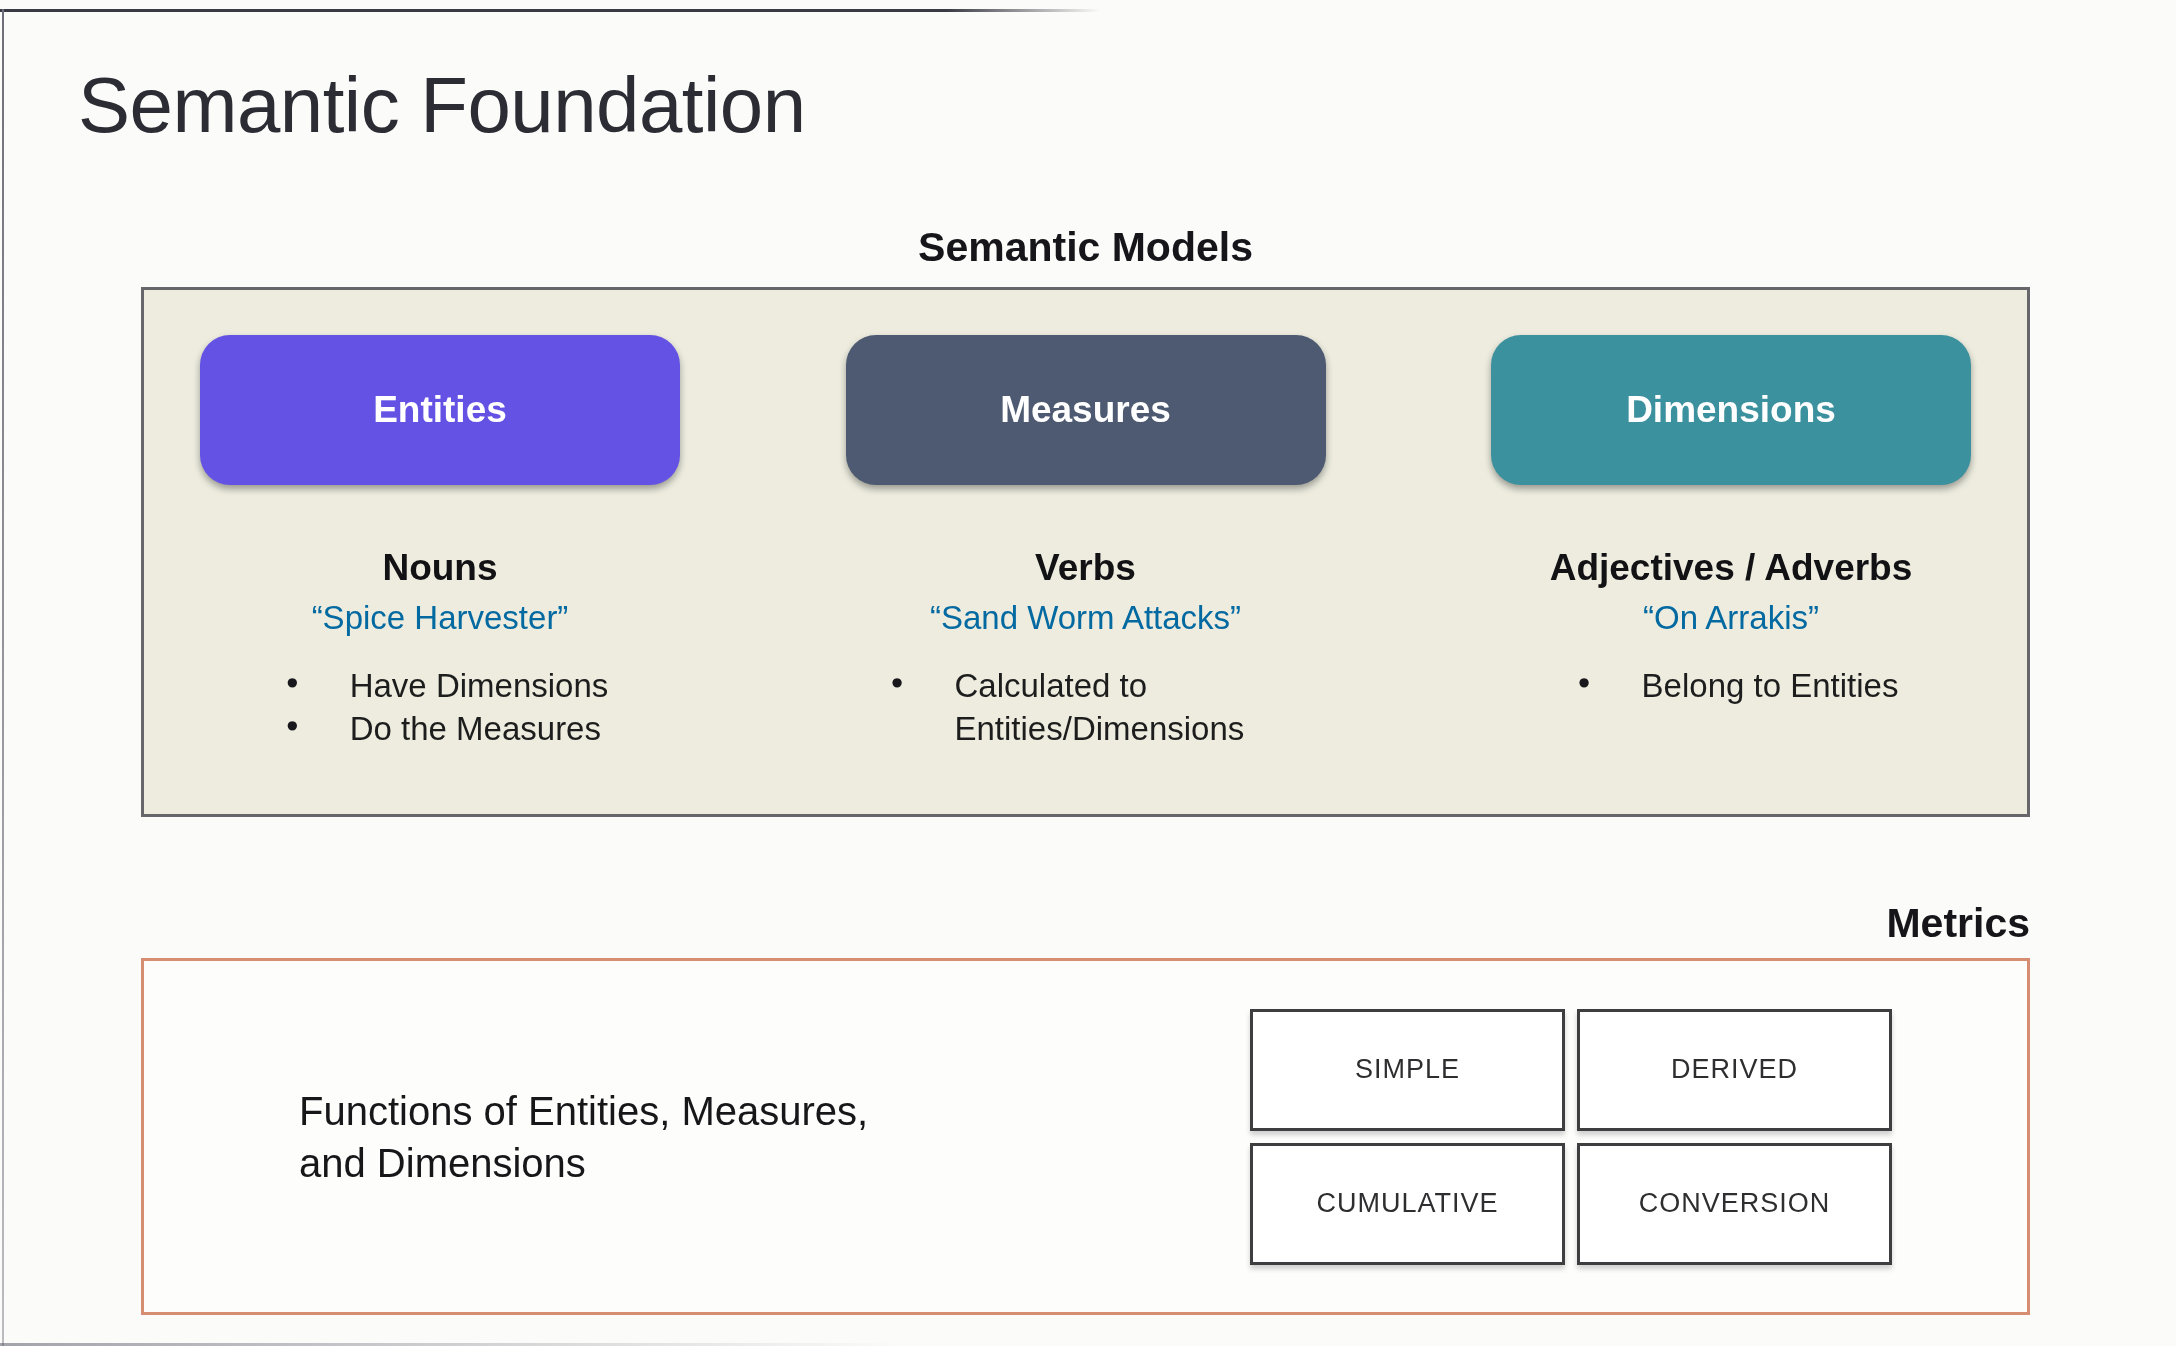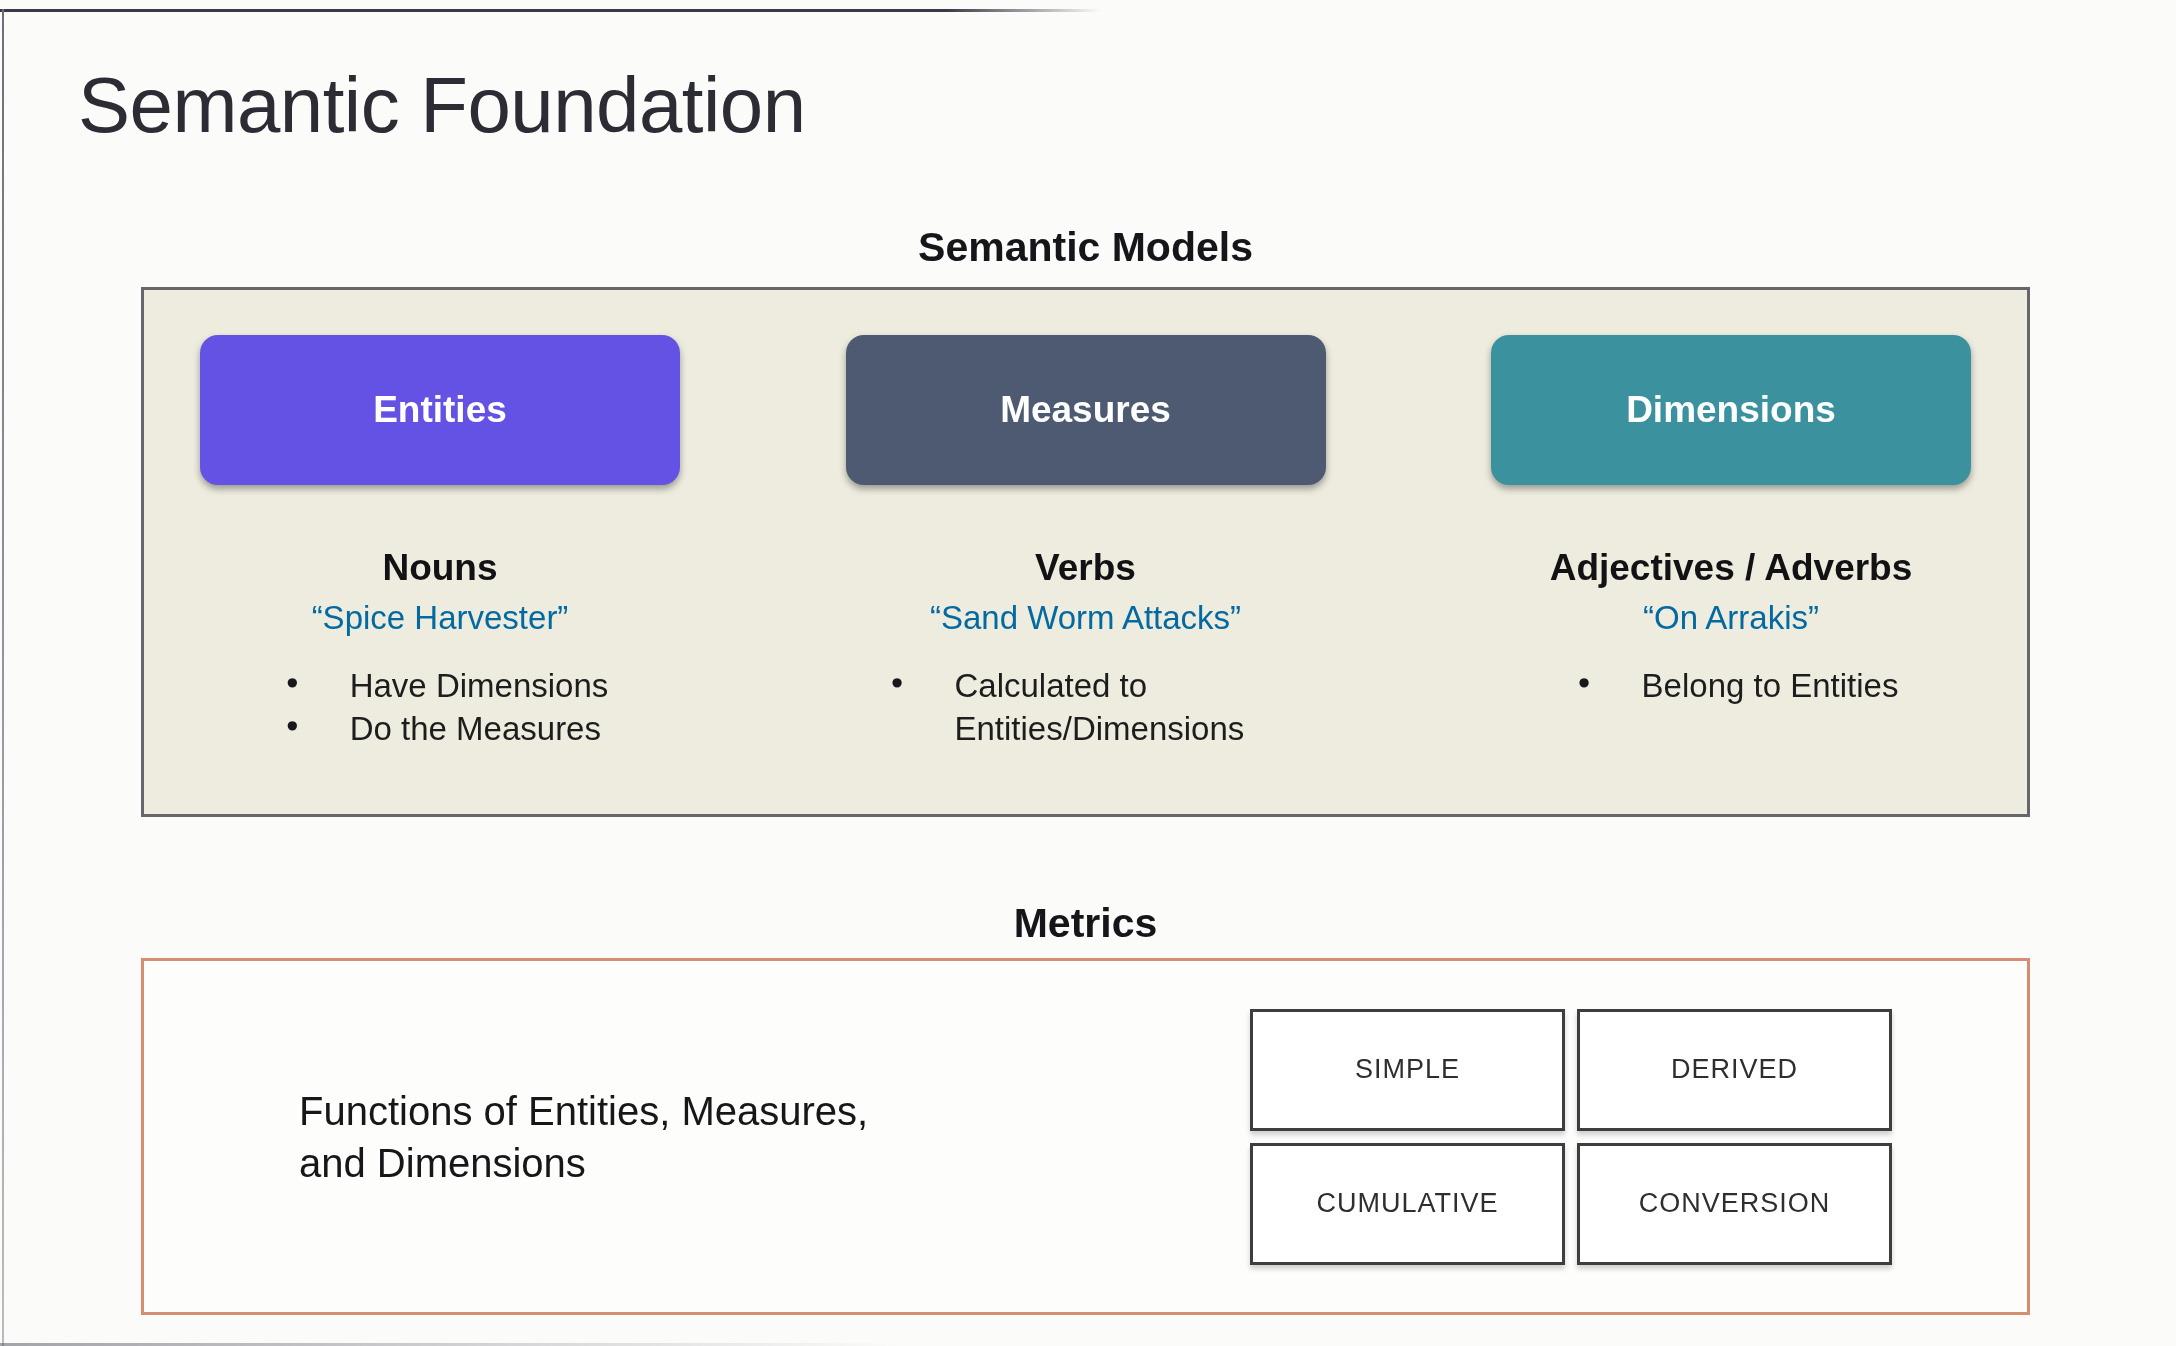--- a/index.html
+++ b/index.html
@@ -49,41 +49,41 @@
   .section-heading {
     position: absolute;
     left: 141px;
     width: 1889px;
     text-align: center;
     font-size: 41px;
     font-weight: 700;
     color: #15151a;
   }
   .models-heading { top: 224px; }
-  .metrics-heading { top: 900px; }
+  .metrics-heading { top: 900px; text-align: right; }
 
   .models-box {
     position: absolute;
     left: 141px; top: 287px;
     width: 1889px; height: 530px;
     box-sizing: border-box;
     background: #edecdf;
     border: 3px solid #67676b;
     display: flex;
     justify-content: space-between;
     padding: 45px 56px 0 56px;
   }
   .model-col {
     width: 480px;
     text-align: center;
   }
   .pill {
     width: 480px; height: 150px;
     box-sizing: border-box;
-    border-radius: 18px;
+    border-radius: 30px;
     display: flex;
     align-items: center;
     justify-content: center;
     color: #ffffff;
     font-size: 37px;
     font-weight: 700;
     box-shadow: 0 4px 7px rgba(0,0,0,0.35);
   }
   .pos-label {
     margin-top: 62px;

